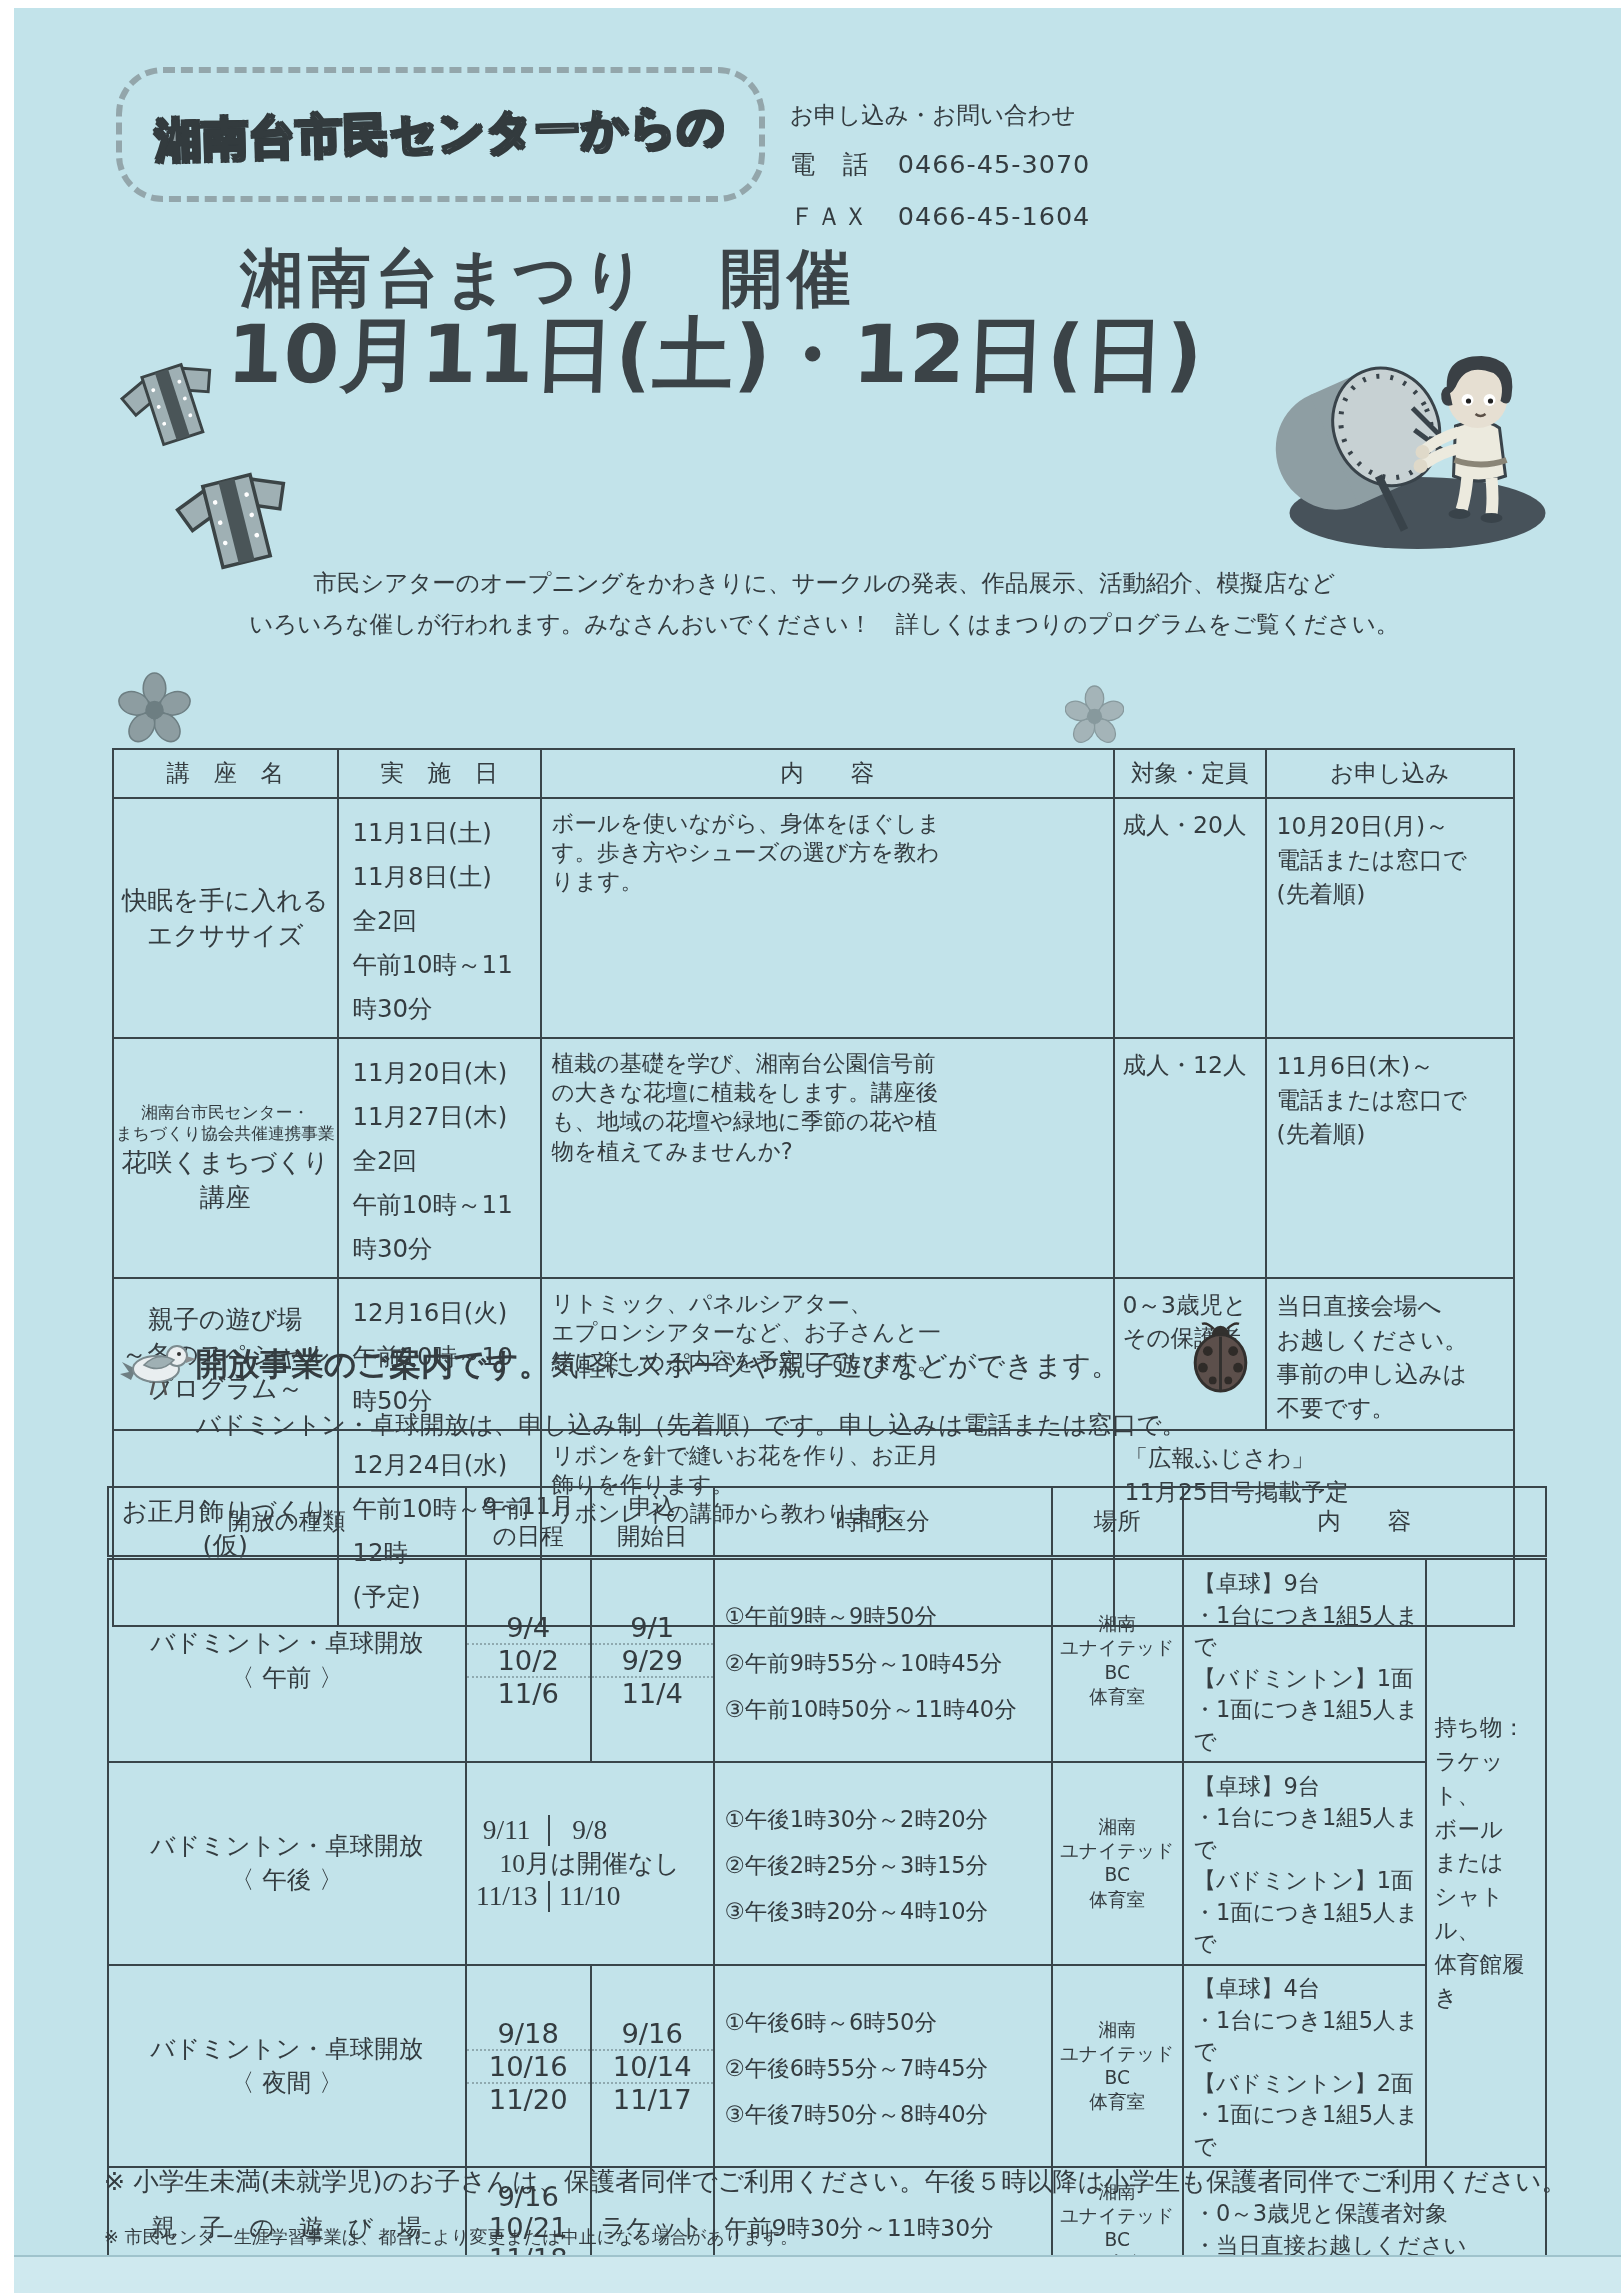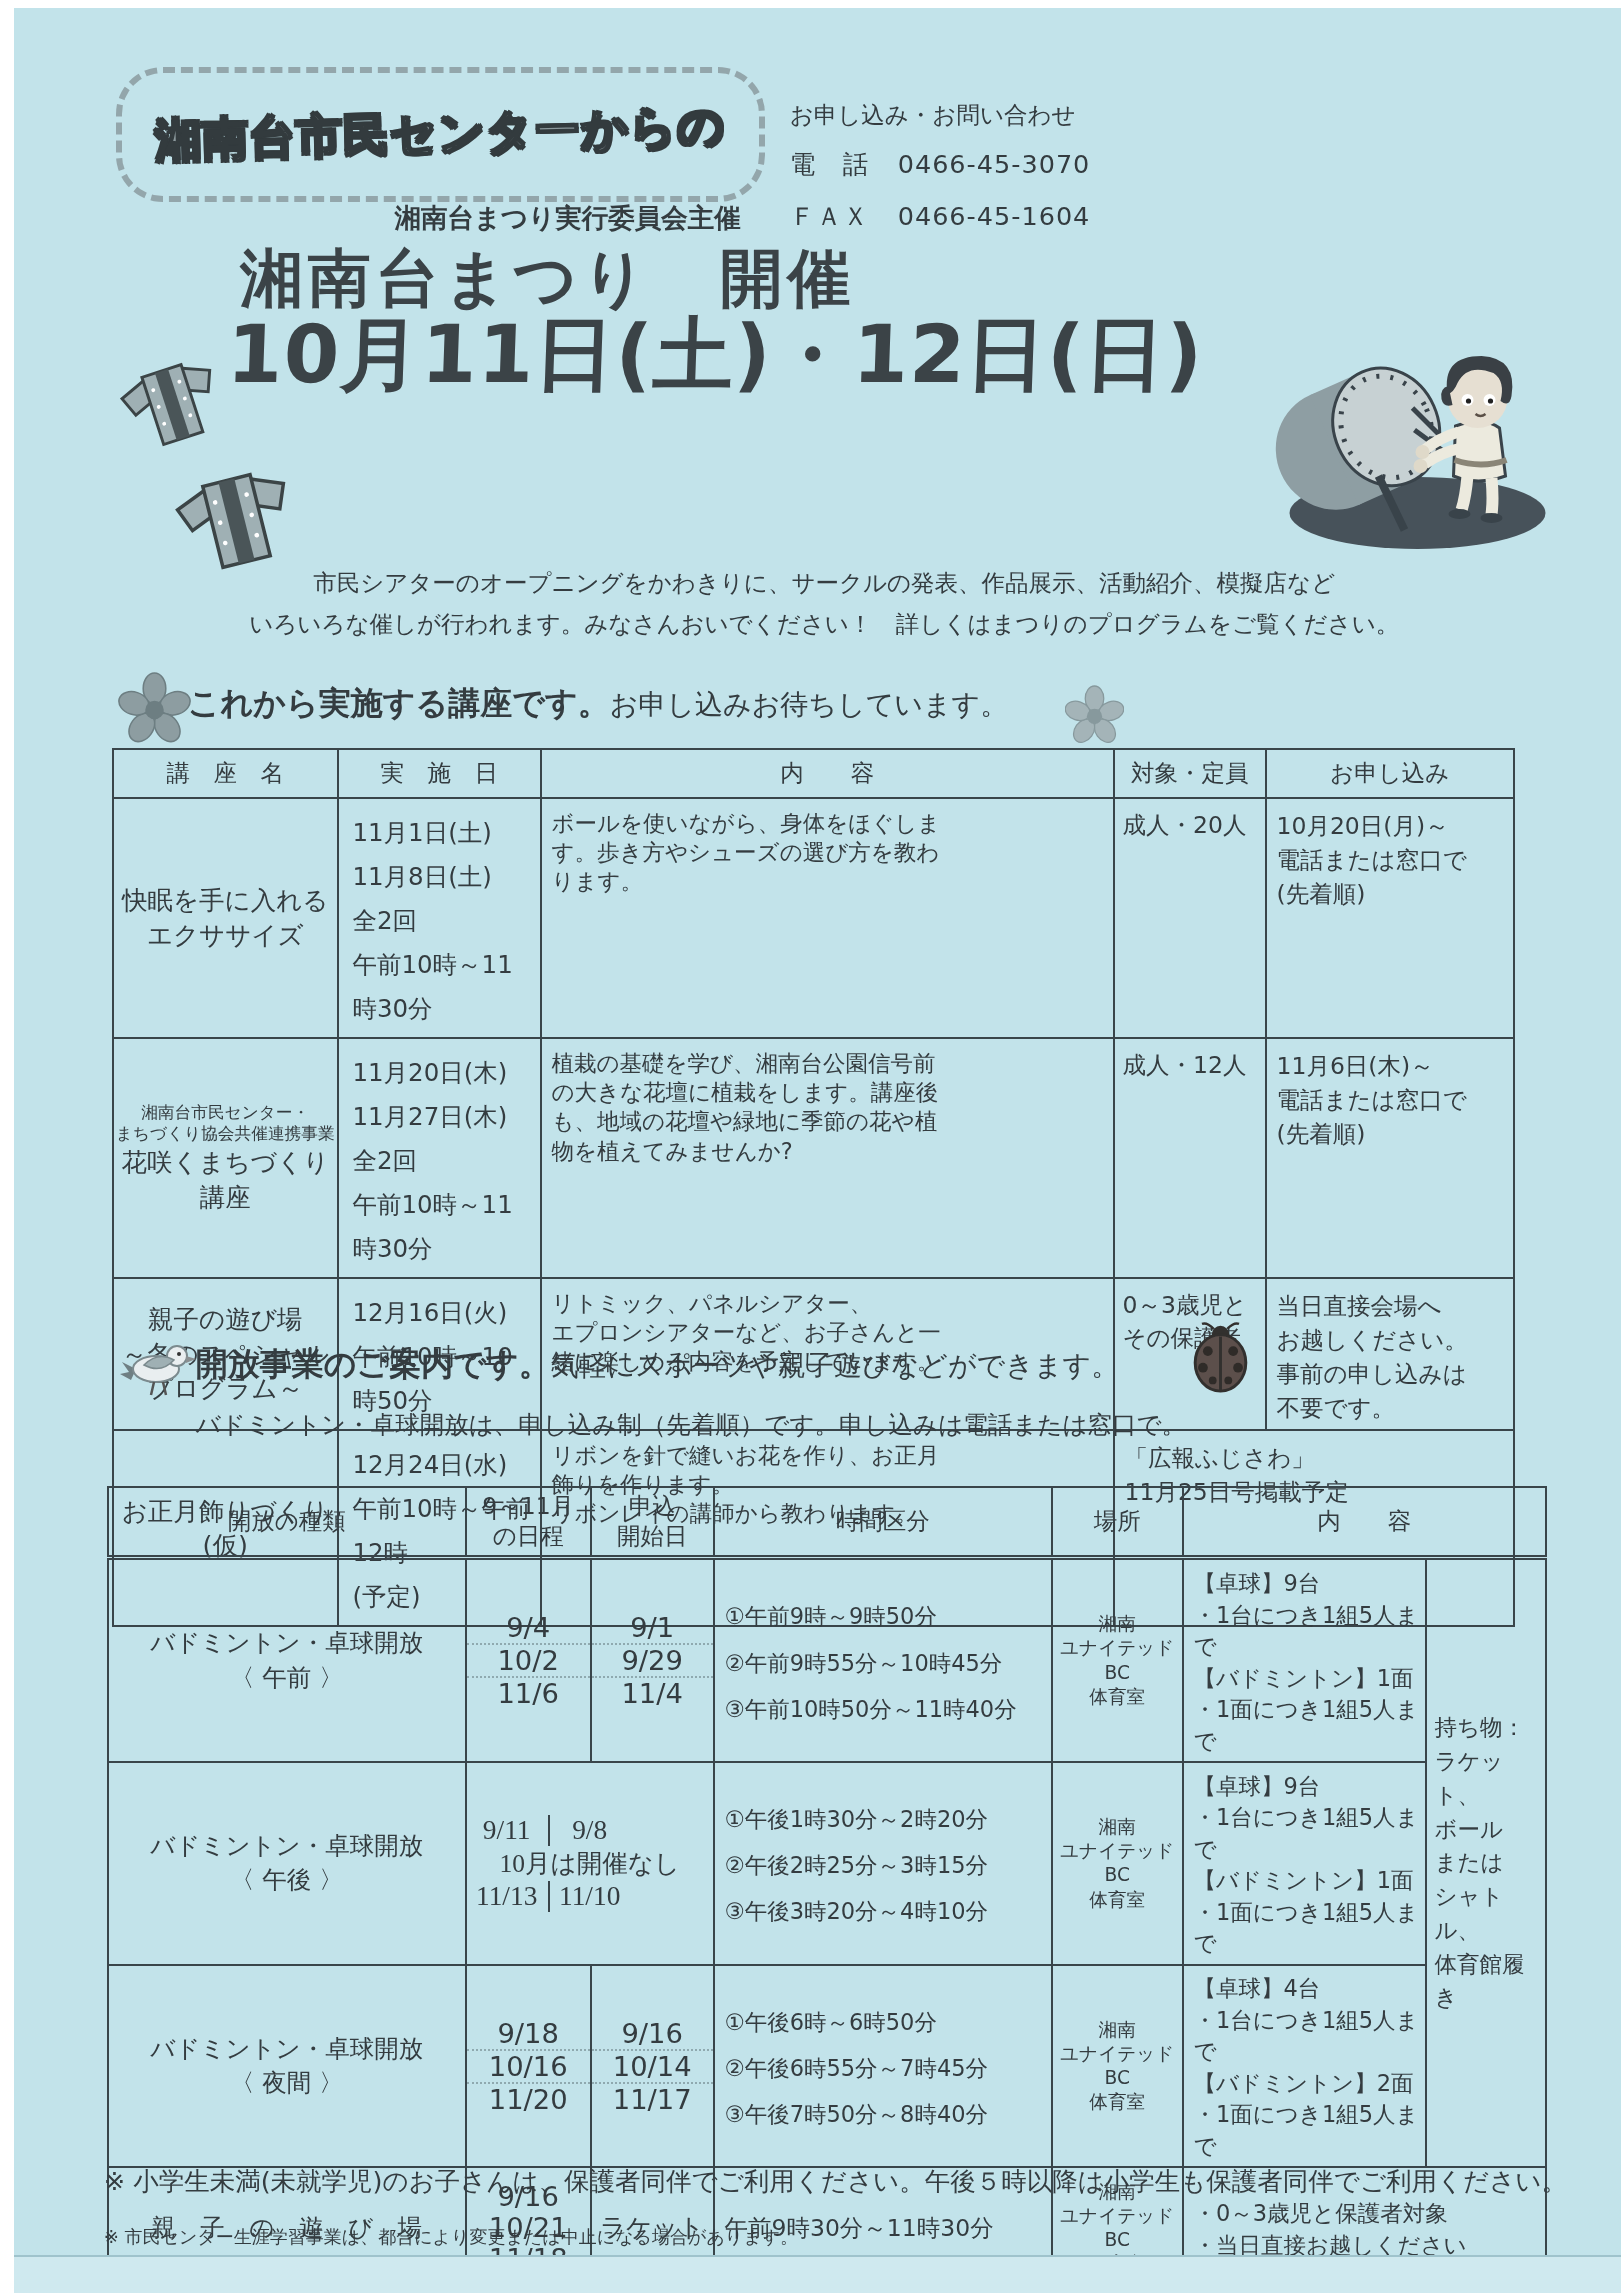--- a/index.html
+++ b/index.html
@@ -94,21 +94,20 @@
   <div class="title-box">
     <div class="bubble">湘南台市民センターからの</div>
   </div>
 
   <div class="contact">
     <div class="c-head">お申し込み・お問い合わせ</div>
     <div class="c-line"><span class="c-label">電　話</span><span>0466-45-3070</span></div>
     <div class="c-line"><span class="c-label">ＦＡＸ</span><span>0466-45-1604</span></div>
   </div>
 
-  <div class="organizer">湘南台まつり実行委員会主催</div>
   <div class="fest-title">湘南台まつり　開催</div>
   <div class="fest-date">10月11日(土)・12日(日)</div>
   <div class="desc1">市民シアターのオープニングをかわきりに、サークルの発表、作品展示、活動紹介、模擬店など</div>
   <div class="desc2">いろいろな催しが行われます。みなさんおいでください！　詳しくはまつりのプログラムをご覧ください。</div>
 
   <div class="happi1">
     <svg width="98" height="103" viewBox="0 0 100 100">
       <rect x="6" y="22" width="30" height="22" fill="#9fb0b4" stroke="#3b4446" stroke-width="3" transform="rotate(-22 21 33)"></rect>
       <rect x="64" y="22" width="30" height="22" fill="#9fb0b4" stroke="#3b4446" stroke-width="3" transform="rotate(22 79 33)"></rect>
       <rect x="29" y="14" width="42" height="72" fill="#9fb0b4" stroke="#3b4446" stroke-width="3"></rect>
@@ -174,21 +173,20 @@
       <g fill="#8d9da1" stroke="#6d7e82" stroke-width="1.5">
         <ellipse cx="35" cy="17" rx="11" ry="15"></ellipse>
         <ellipse cx="35" cy="17" rx="11" ry="15" transform="rotate(72 35 38)"></ellipse>
         <ellipse cx="35" cy="17" rx="11" ry="15" transform="rotate(144 35 38)"></ellipse>
         <ellipse cx="35" cy="17" rx="11" ry="15" transform="rotate(216 35 38)"></ellipse>
         <ellipse cx="35" cy="17" rx="11" ry="15" transform="rotate(288 35 38)"></ellipse>
       </g>
       <circle cx="35" cy="38" r="9" fill="#6d7e82"></circle>
     </svg>
   </div>
-  <div class="sec1-head"><b>これから実施する講座です。</b><span>お申し込みお待ちしています。</span></div>
   <div class="sec1-flower-r">
     <svg width="59" height="63" viewBox="0 0 70 74">
       <g fill="#a4b4b8" stroke="#87999d" stroke-width="1.5">
         <ellipse cx="35" cy="17" rx="11" ry="15"></ellipse>
         <ellipse cx="35" cy="17" rx="11" ry="15" transform="rotate(72 35 38)"></ellipse>
         <ellipse cx="35" cy="17" rx="11" ry="15" transform="rotate(144 35 38)"></ellipse>
         <ellipse cx="35" cy="17" rx="11" ry="15" transform="rotate(216 35 38)"></ellipse>
         <ellipse cx="35" cy="17" rx="11" ry="15" transform="rotate(288 35 38)"></ellipse>
       </g>
       <circle cx="35" cy="38" r="9" fill="#87999d"></circle>

